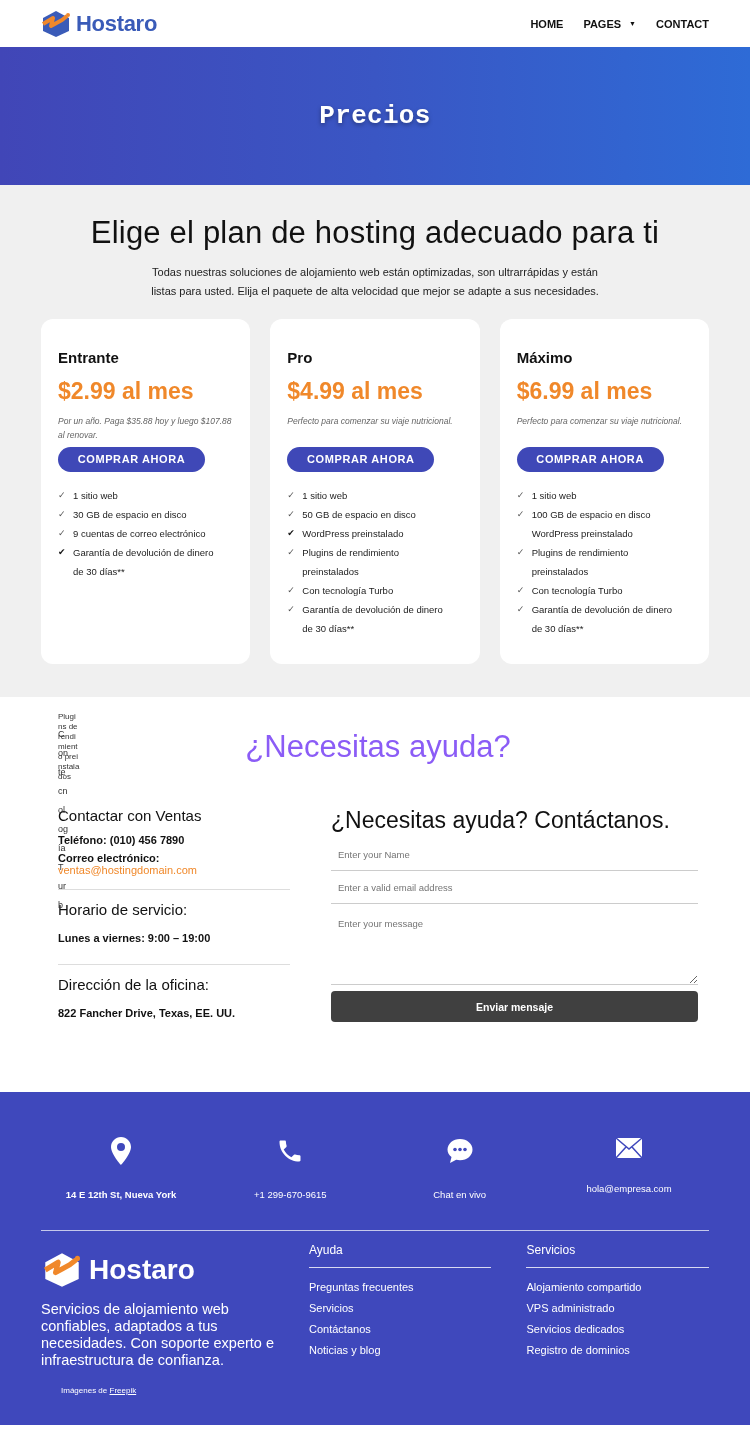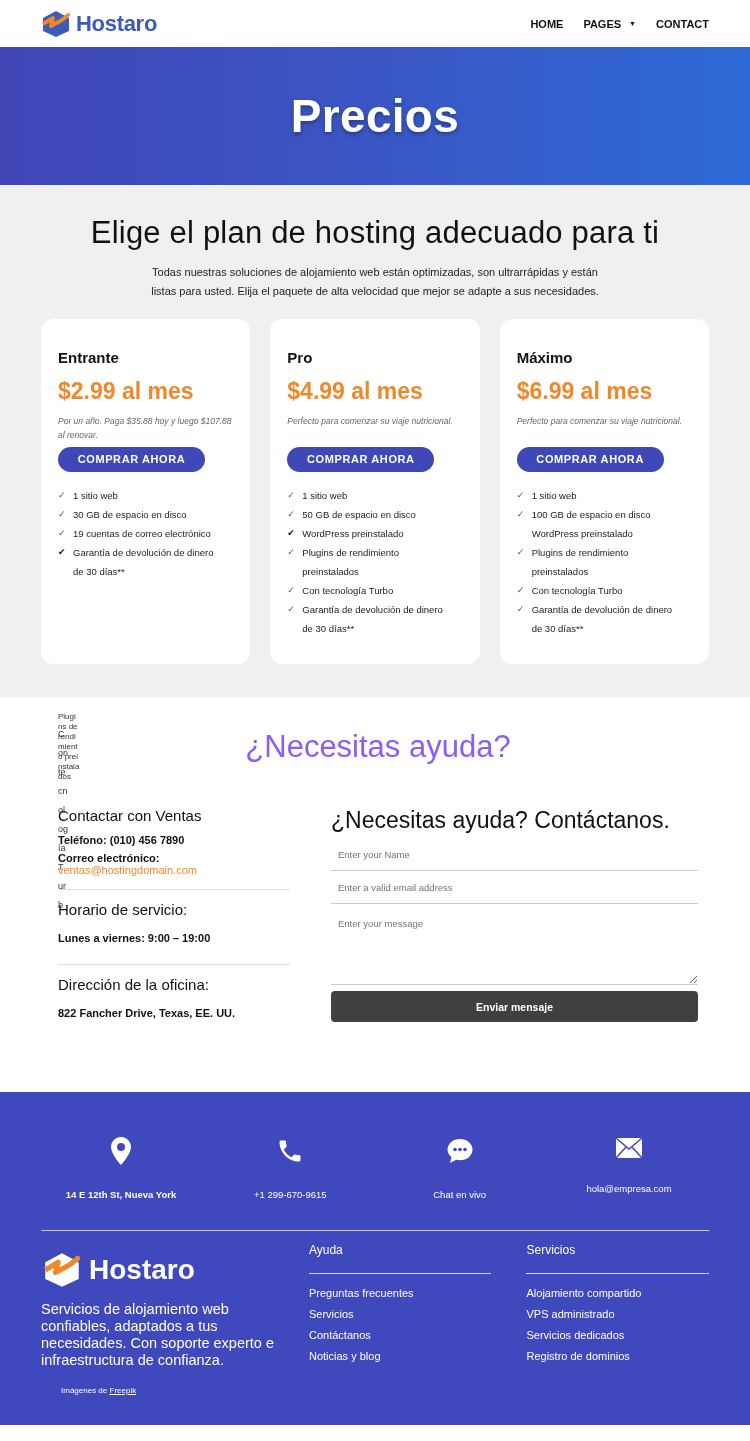--- a/index.html
+++ b/index.html
@@ -9,21 +9,21 @@
     
     .header { height: 47px; display: flex; align-items: center; justify-content: space-between; padding: 0 41px 0 40px; background: #fff; }
     .logo { display: flex; align-items: center; gap: 4px; }
     .logo-text { font-size: 22px; font-weight: bold; color: #3a5bb8; letter-spacing: -0.3px; }
     .nav { display: flex; align-items: center; gap: 0; }
     .nav-item { font-size: 11px; font-weight: bold; color: #111; display: flex; align-items: center; gap: 5px; margin-left: 20px; }
     .chev { font-size: 7px; margin-left: 3px; }
 
     
     .hero { height: 138px; background: linear-gradient(90deg, #4146b7 0%, #3a56c4 50%, #2e6bd6 100%); display: flex; align-items: center; justify-content: center; }
-    .hero h1 { color: #fff; font-size: 46px; font-weight: bold; text-shadow: 0 2px 4px rgba(0,0,0,0.35); letter-spacing: 0.3px; }
+    .hero h1 { color: #fff; font-size: 26px; font-weight: bold; text-shadow: 0 2px 4px rgba(0,0,0,0.35); letter-spacing: 0.3px; font-family: Liberation Mono, monospace; }
 
     
     .pricing { background: #f0f0f0; padding: 30px 41px 33px; position: relative; }
     .pricing h2 { text-align: center; font-size: 31px; font-weight: normal; color: #111; letter-spacing: 0.2px; }
     .pricing .intro { text-align: center; font-size: 11px; line-height: 19px; color: #222; margin: 12px auto 0; width: 460px; }
     .cards { display: flex; gap: 20px; margin-top: 18px; }
     .card { flex: 1; background: #fff; border-radius: 12px; padding: 28px 17px 26px; min-height: 333px; }
     .card-name { font-size: 15px; font-weight: bold; color: #111; margin-top: 2px; }
     .card-price { font-size: 23px; font-weight: bold; color: #f0882a; margin-top: 12px; }
     .card-note { font-size: 8.5px; font-style: italic; color: #666; line-height: 14px; margin-top: 9px; height: 28px; }
@@ -63,21 +63,21 @@
     .contact-item:first-child .lbl { font-weight: bold; }
     .footer-cols { display: flex; margin-top: 12px; }
     .footer-brand { width: 240px; }
     .footer-brand .f-logo { display: flex; align-items: center; gap: 6px; margin-top: 9px; }
     .footer-brand .f-logo span { font-size: 28px; font-weight: bold; color: #fff; }
     .footer-brand p { font-size: 14.5px; line-height: 17px; margin-top: 13px; }
     .credit { font-size: 8px; margin-top: 17px; padding-left: 20px; }
     .credit a { text-decoration: underline; }
     .f-col { width: 188px; margin-left: 35px; }
     .f-col + .f-col { margin-left: 35px; }
-    .f-col h4 { font-size: 12px; font-weight: normal; padding-bottom: 16px; border-bottom: 1px solid rgba(255,255,255,0.8); }
+    .f-col h4 { font-size: 12px; font-weight: normal; padding-bottom: 10px; border-bottom: 1px solid rgba(255,255,255,0.8); }
     .f-col ul { list-style: none; margin-top: 9px; }
     .f-col li { font-size: 11px; line-height: 21px; }
   </style>
 </head>
 <body>
 
 <header class="header">
   <a class="logo">
     <svg width="32" height="28" viewBox="0 0 32 28">
       <polygon points="16,1 29,8 29,21 16,27 3,21 3,8" fill="#3a5bb8"></polygon>
@@ -119,21 +119,21 @@
         <li>
             <span class="chk">✓</span>
             <span>1 sitio web</span>
           </li>
         <li>
             <span class="chk">✓</span>
             <span>30 GB de espacio en disco</span>
           </li>
         <li>
             <span class="chk">✓</span>
-            <span>19 cuentas de correo electrónico</span>
+            <span>9 cuentas de correo electrónico</span>
           </li>
         <li>
             <span class="chk" style="color:#111">✔</span>
             <span>Garantía de devolución de dinero</span>
           </li>
         <li>
             <span class="chk none"></span>
             <span>de 30 días**</span>
           </li>
       </ul>

